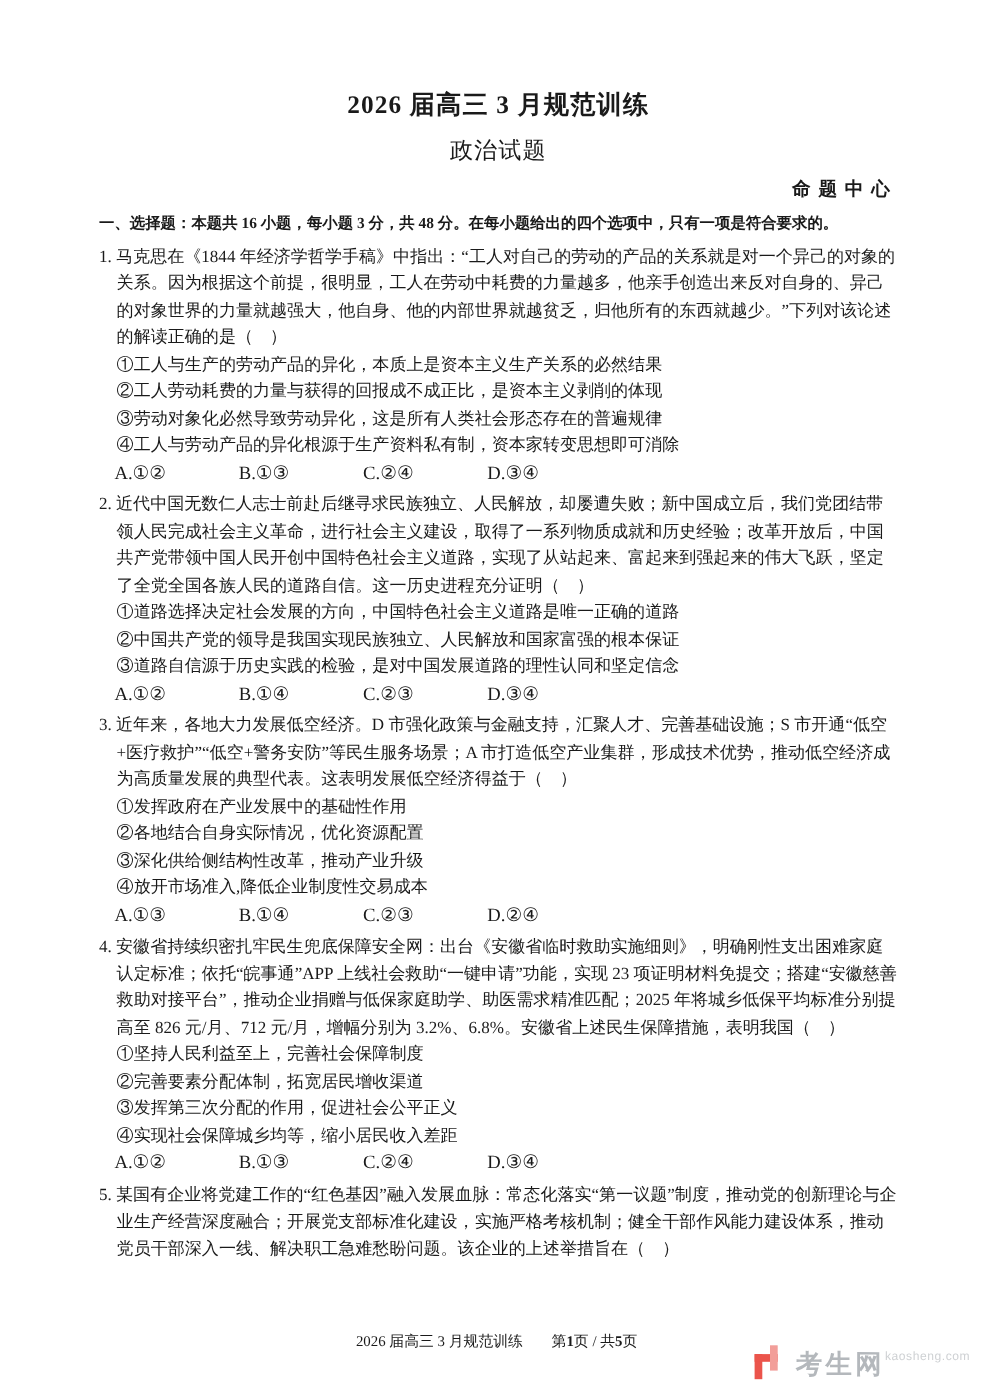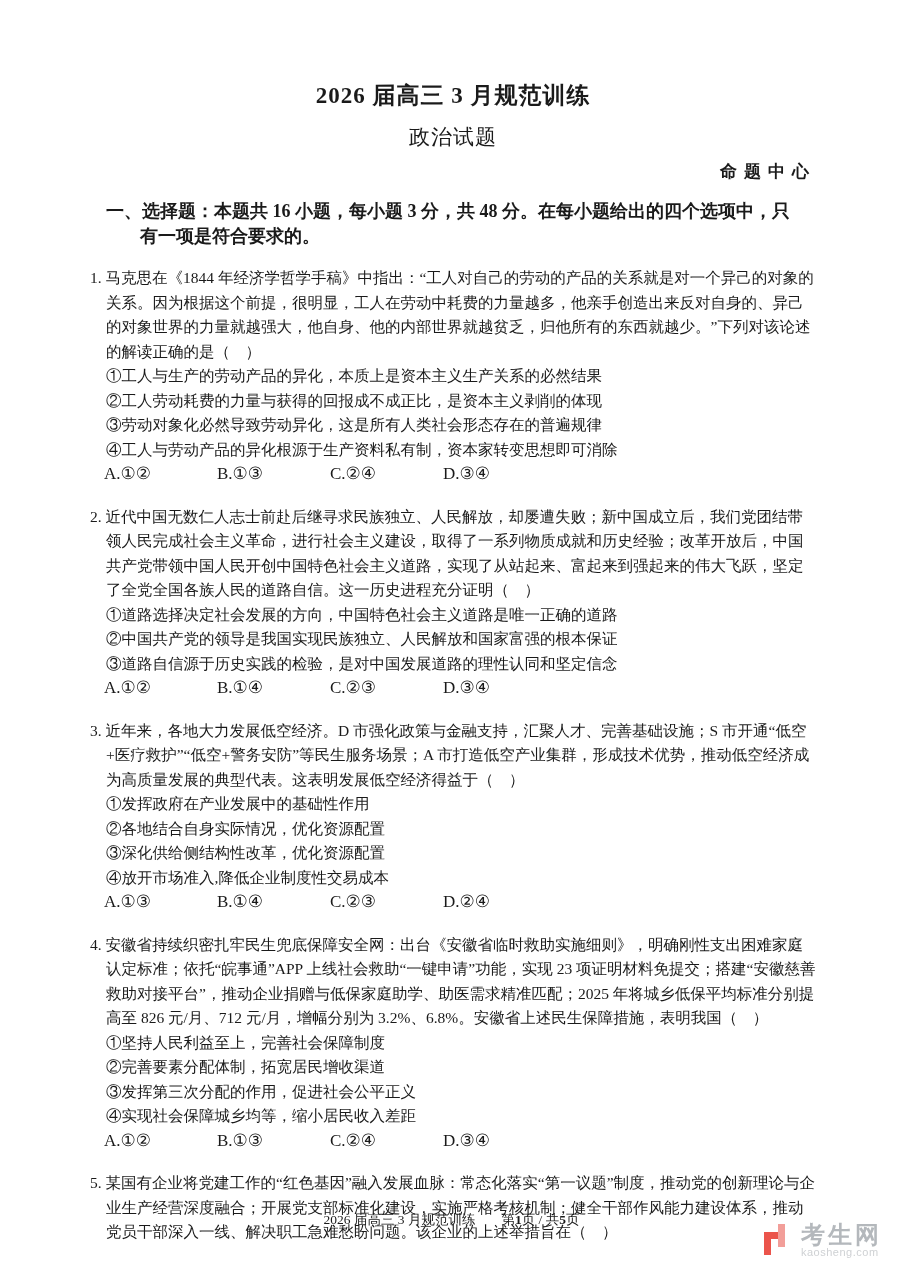--- a/index.html
+++ b/index.html
@@ -31,28 +31,28 @@
     letter-spacing:1px;
   }
   .center-label{
     text-align:right;
     font-size:17px;
     font-weight:bold;
     letter-spacing:7px;
     margin-bottom:9px;
   }
   .section-header{
-    margin:16px;
+    margin:0;
     font-weight:bold;
-    font-size:18px;
+    font-size:14px;
     line-height:24.5px;
     padding-left:34px;
     text-indent:-34px;
   }
-  .question{margin-top:18px;}
+  .question{margin-top:5px;}
   .stem{
     margin:0;
     font-size:15.5px;
     line-height:24.5px;
     padding-left:16px;
     text-indent:-16px;
   }
   .item{
     font-size:15.5px;
     line-height:24.5px;
@@ -80,21 +80,21 @@
   .footer b{font-weight:bold;}
   .watermark{
     position:absolute;
     right:18px;
     bottom:14px;
     display:flex;
     align-items:center;
     gap:8px;
     opacity:0.85;
   }
-  .wm-text{display:flex;flex-direction:column;line-height:1.05;}
+  .wm-text{display:flex;line-height:1.05;}
   .wm-brand{
     font-family:"Liberation Sans","DejaVu Sans",sans-serif;
     font-size:24px;
     font-weight:bold;
     color:#a7acb1;
     letter-spacing:3px;
   }
   .wm-domain{
     font-family:"Liberation Sans","DejaVu Sans",sans-serif;
     font-size:11px;
@@ -124,21 +124,21 @@
           <p class="stem">2. 近代中国无数仁人志士前赴后继寻求民族独立、人民解放，却屡遭失败；新中国成立后，我们党团结带领人民完成社会主义革命，进行社会主义建设，取得了一系列物质成就和历史经验；改革开放后，中国共产党带领中国人民开创中国特色社会主义道路，实现了从站起来、富起来到强起来的伟大飞跃，坚定了全党全国各族人民的道路自信。这一历史进程充分证明（　）</p>
           <div class="item">①道路选择决定社会发展的方向，中国特色社会主义道路是唯一正确的道路</div>
           <div class="item">②中国共产党的领导是我国实现民族独立、人民解放和国家富强的根本保证</div>
           <div class="item">③道路自信源于历史实践的检验，是对中国发展道路的理性认同和坚定信念</div>
           <div class="choices"><span class="choice">A.①②</span><span class="choice">B.①④</span><span class="choice">C.②③</span><span class="choice">D.③④</span></div>
         </div>
         <div class="question">
           <p class="stem">3. 近年来，各地大力发展低空经济。D 市强化政策与金融支持，汇聚人才、完善基础设施；S 市开通“低空+医疗救护”“低空+警务安防”等民生服务场景；A 市打造低空产业集群，形成技术优势，推动低空经济成为高质量发展的典型代表。这表明发展低空经济得益于（　）</p>
           <div class="item">①发挥政府在产业发展中的基础性作用</div>
           <div class="item">②各地结合自身实际情况，优化资源配置</div>
-          <div class="item">③深化供给侧结构性改革，优化资源配置</div>
+          <div class="item">③深化供给侧结构性改革，推动产业升级</div>
           <div class="item">④放开市场准入,降低企业制度性交易成本</div>
           <div class="choices"><span class="choice">A.①③</span><span class="choice">B.①④</span><span class="choice">C.②③</span><span class="choice">D.②④</span></div>
         </div>
         <div class="question">
           <p class="stem">4. 安徽省持续织密扎牢民生兜底保障安全网：出台《安徽省临时救助实施细则》，明确刚性支出困难家庭认定标准；依托“皖事通”APP 上线社会救助“一键申请”功能，实现 23 项证明材料免提交；搭建“安徽慈善救助对接平台”，推动企业捐赠与低保家庭助学、助医需求精准匹配；2025 年将城乡低保平均标准分别提高至 826 元/月、712 元/月，增幅分别为 3.2%、6.8%。安徽省上述民生保障措施，表明我国（　）</p>
           <div class="item">①坚持人民利益至上，完善社会保障制度</div>
           <div class="item">②完善要素分配体制，拓宽居民增收渠道</div>
           <div class="item">③发挥第三次分配的作用，促进社会公平正义</div>
           <div class="item">④实现社会保障城乡均等，缩小居民收入差距</div>
           <div class="choices"><span class="choice">A.①②</span><span class="choice">B.①③</span><span class="choice">C.②④</span><span class="choice">D.③④</span></div>

